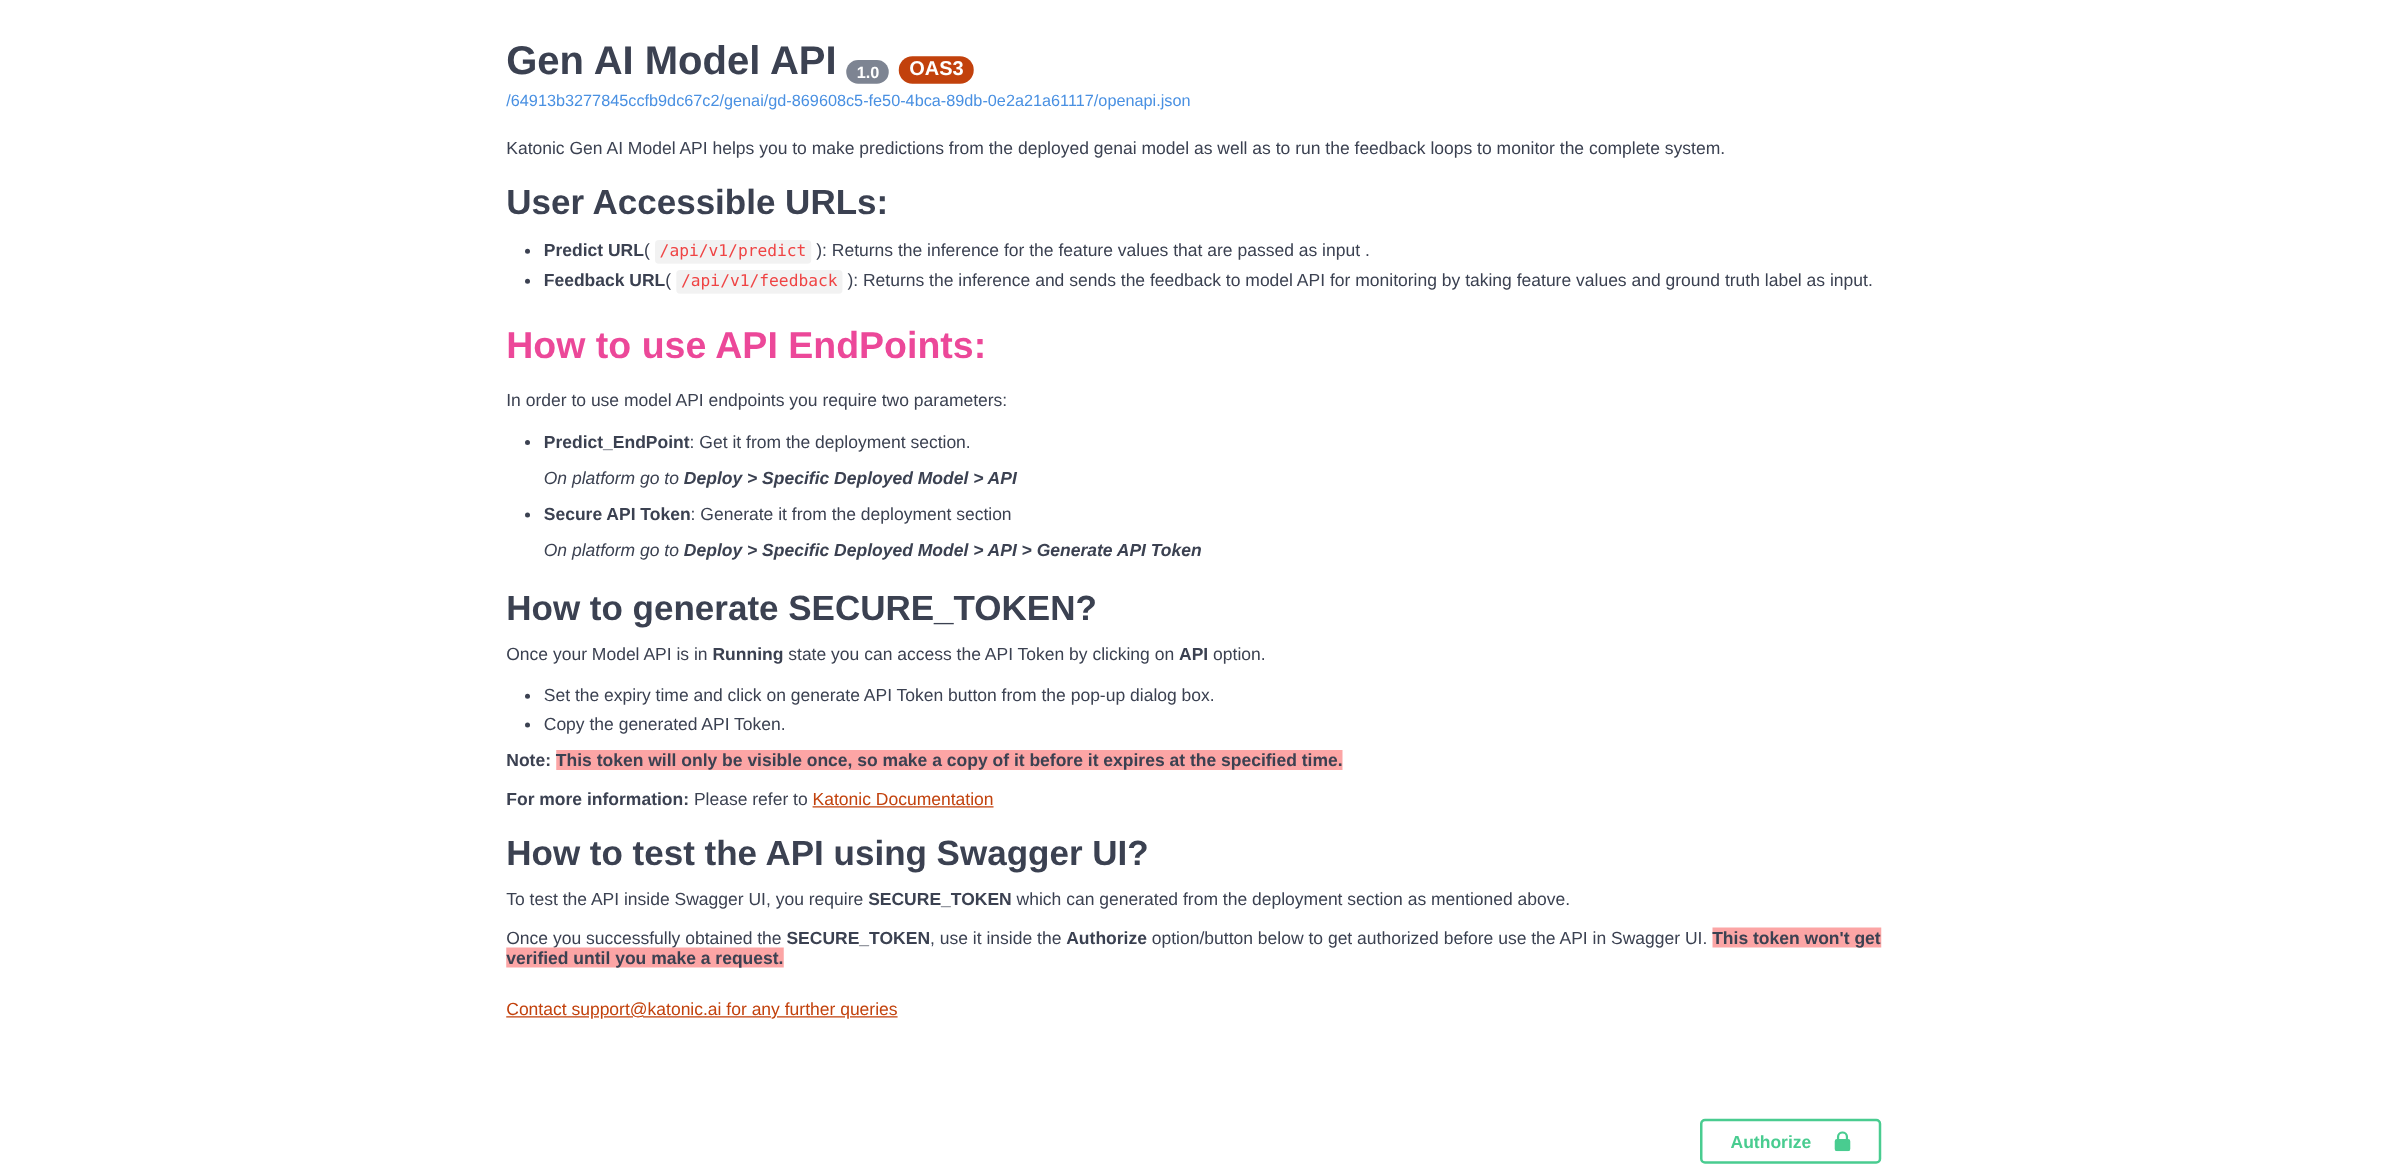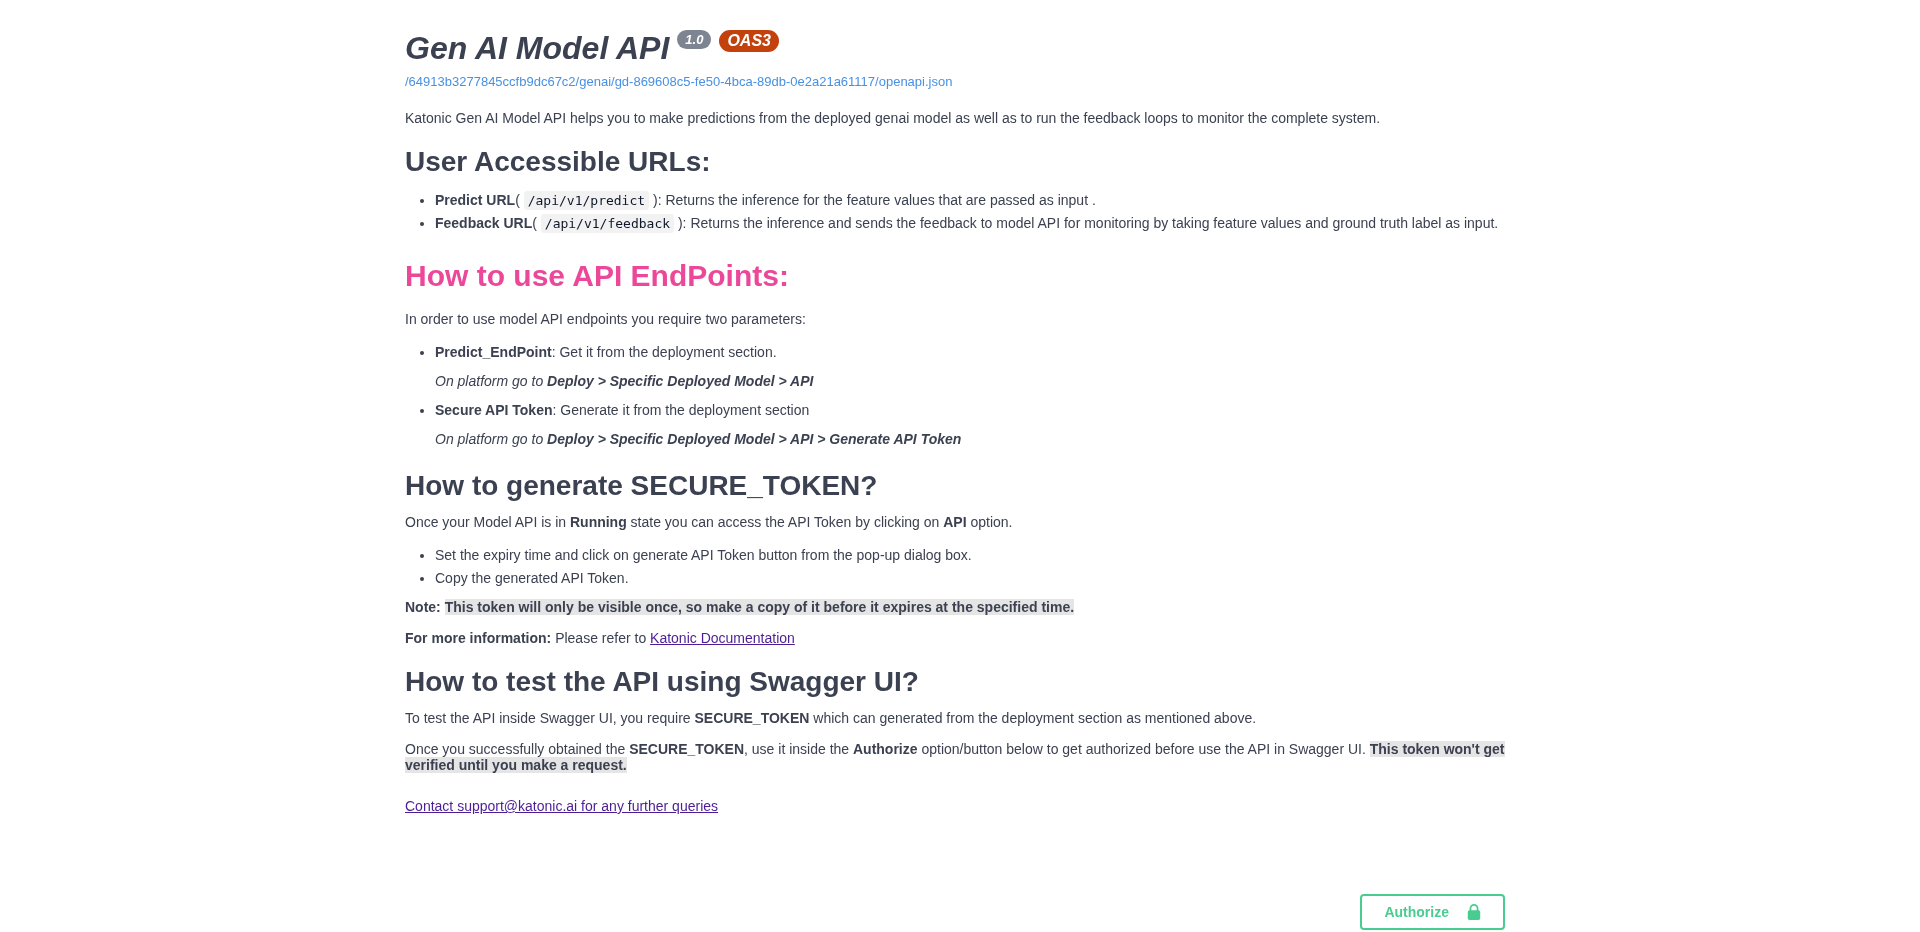--- a/index.html
+++ b/index.html
@@ -16,24 +16,23 @@
     .wrapper {
       max-width: 1150px;
       margin: 0 auto;
       padding: 30px 20px;
     }
     .header-section {
       margin-bottom: 20px;
     }
     .title-row {
       display: flex;
-      align-items: flex-start;
+      align-items: flex-end;
       gap: 8px;
       margin-bottom: 5px;
-      font-style: italic;
     }
     .title {
       font-size: 32px;
       font-weight: bold;
       color: #3b4151;
     }
     .version-badge {
       background: #7d8492;
       color: #ffffff;
       font-size: 13px;
@@ -80,37 +79,37 @@
     }
     .description li {
       margin: 2px 0;
       line-height: 1.5;
     }
     .description li p {
       margin: 8px 0;
     }
     .description code {
       background: rgba(0,0,0,0.05);
-      color: #0f172a;
+      color: #ef4444;
       font-family: monospace;
       font-size: 13px;
       padding: 2px 4px;
       border-radius: 3px;
       margin-top: 44px;
     }
     .description b, .description strong {
       font-weight: bold;
     }
     .description mark {
-      background: #e5e5e5;
+      background: #fca5a5;
       color: #3b4151;
       font-weight: bold;
     }
     .description a {
-      color: #4c1d95;
+      color: #c2410c;
       text-decoration: underline;
     }
     .indent-block {
       margin-left: 55px;
       margin-top: 6px;
       margin-bottom: 6px;
       font-style: italic;
     }
     .contact-link {
       color: #4990e2;

